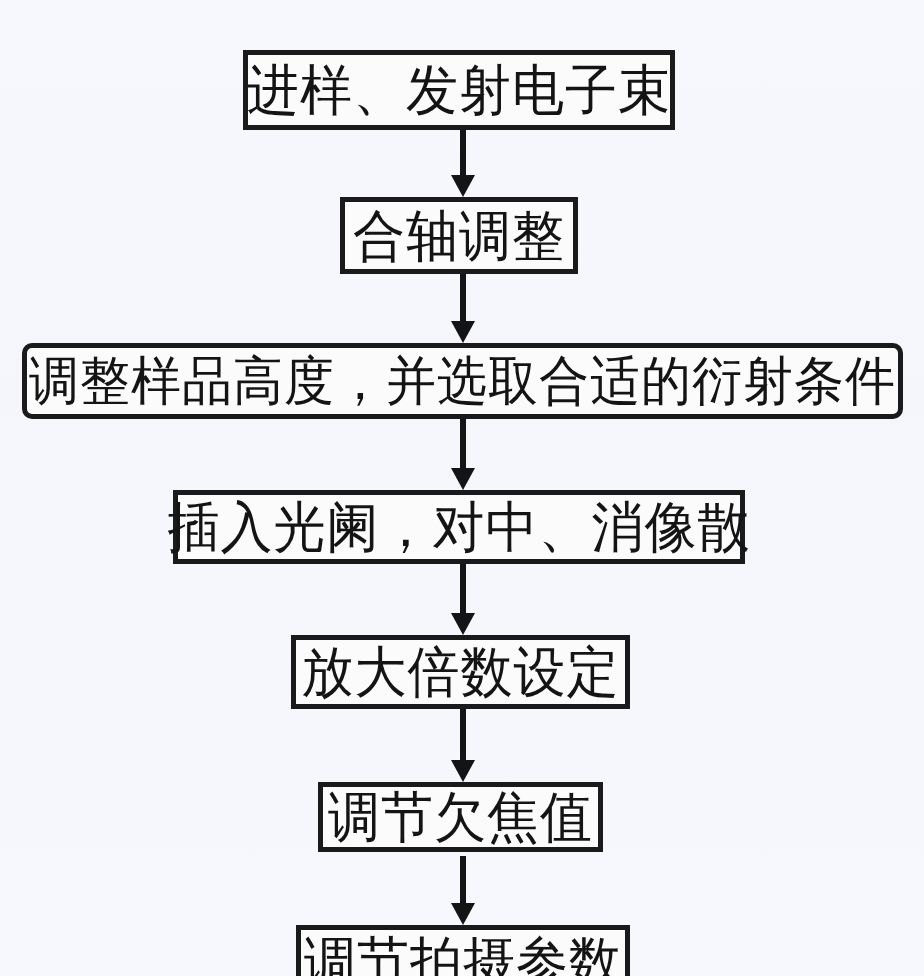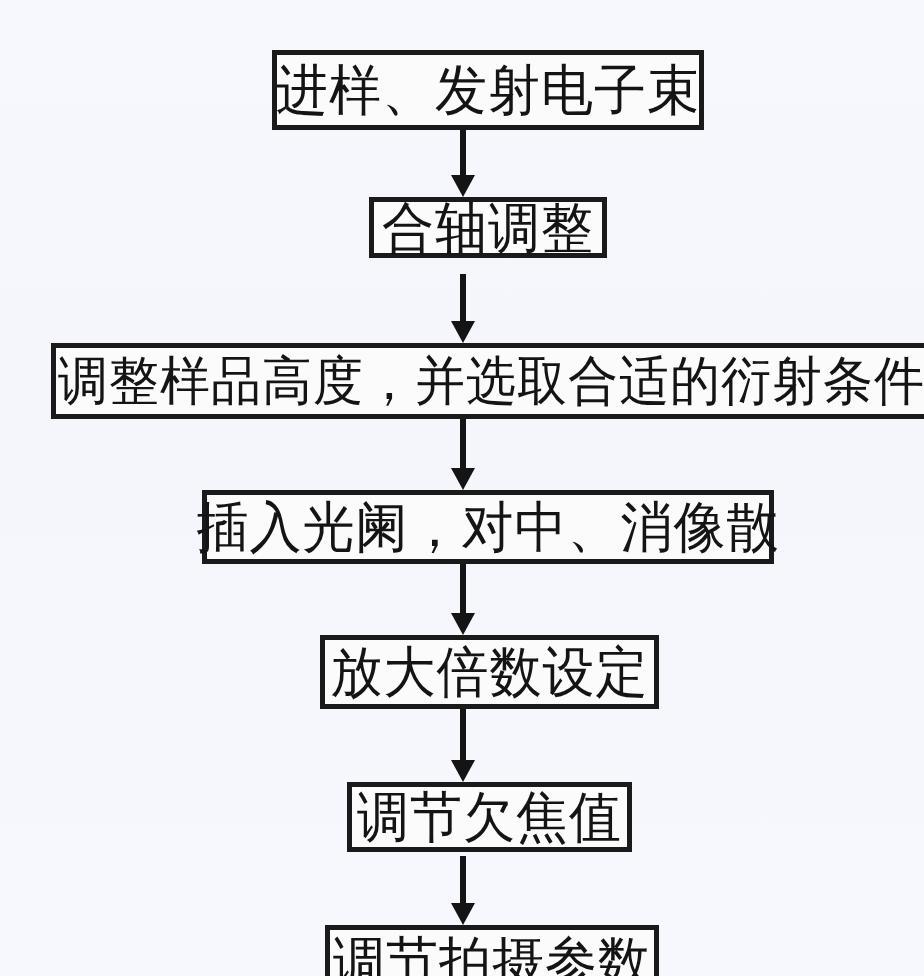--- a/index.html
+++ b/index.html
@@ -30,21 +30,20 @@
 
   .node {
     position: absolute;
     box-sizing: border-box;
     background: #fbfbfb;
     border: 5px solid #1a1a1a;
     display: flex;
     align-items: center;
     justify-content: center;
     z-index: 3;
-    margin-left: 29px;
   }
   .node-label {
     font-size: 50px;
     line-height: 1;
     color: #141414;
     letter-spacing: 1px;
     white-space: nowrap;
     font-weight: 500;
     transform: scaleY(1.06);
   }
@@ -96,24 +95,24 @@
     <div class="edge-head" style="top: 51px;"></div>
   </div>
   <div class="edge" style="left: 460px; top: 856px; width: 6px; height: 69px;">
     <div class="edge-line" style="height: 51px;"></div>
     <div class="edge-head" style="top: 47px;"></div>
   </div>
 
   <div class="node" style="left: 243px; top: 50px; width: 432px; height: 80px;">
     <span class="node-label" style="font-size: 52px;">进样、发射电子束</span>
   </div>
-  <div class="node" style="left: 340px; top: 197px; width: 238px; height: 61px;">
+  <div class="node" style="left: 340px; top: 197px; width: 238px; height: 77px;">
     <span class="node-label" style="font-size: 52px;">合轴调整</span>
   </div>
-  <div class="node" style="left: 22px; top: 343px; width: 881px; height: 76px;">
+  <div class="node" style="left: 22px; top: 343px; width: 881px; height: 76px; border-radius: 10px;">
     <span class="node-label" style="font-size: 50px;">调整样品高度，并选取合适的衍射条件</span>
   </div>
   <div class="node" style="left: 173px; top: 490px; width: 572px; height: 74px;">
     <span class="node-label" style="font-size: 52px;">插入光阑，对中、消像散</span>
   </div>
   <div class="node" style="left: 291px; top: 635px; width: 339px; height: 74px;">
     <span class="node-label" style="font-size: 52px;">放大倍数设定</span>
   </div>
   <div class="node" style="left: 318px; top: 782px; width: 285px; height: 70px;">
     <span class="node-label" style="font-size: 52px;">调节欠焦值</span>

